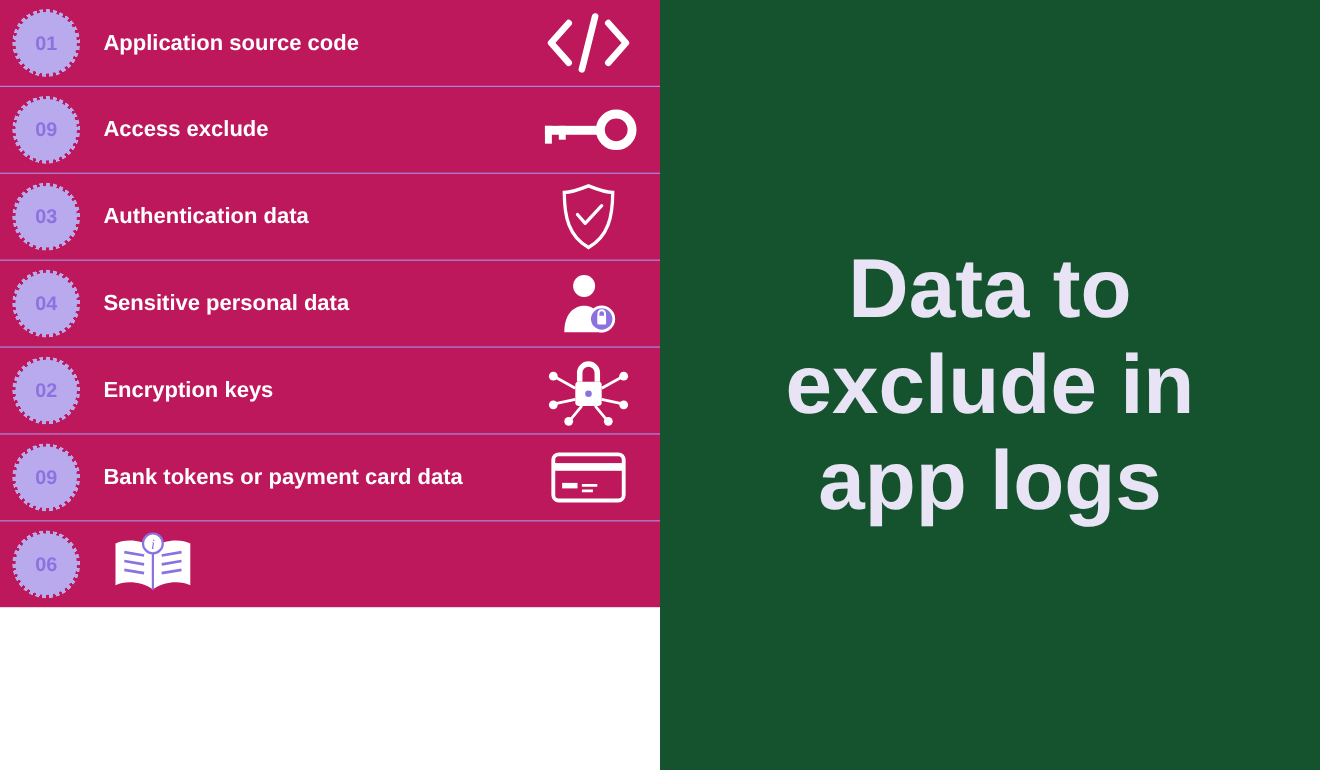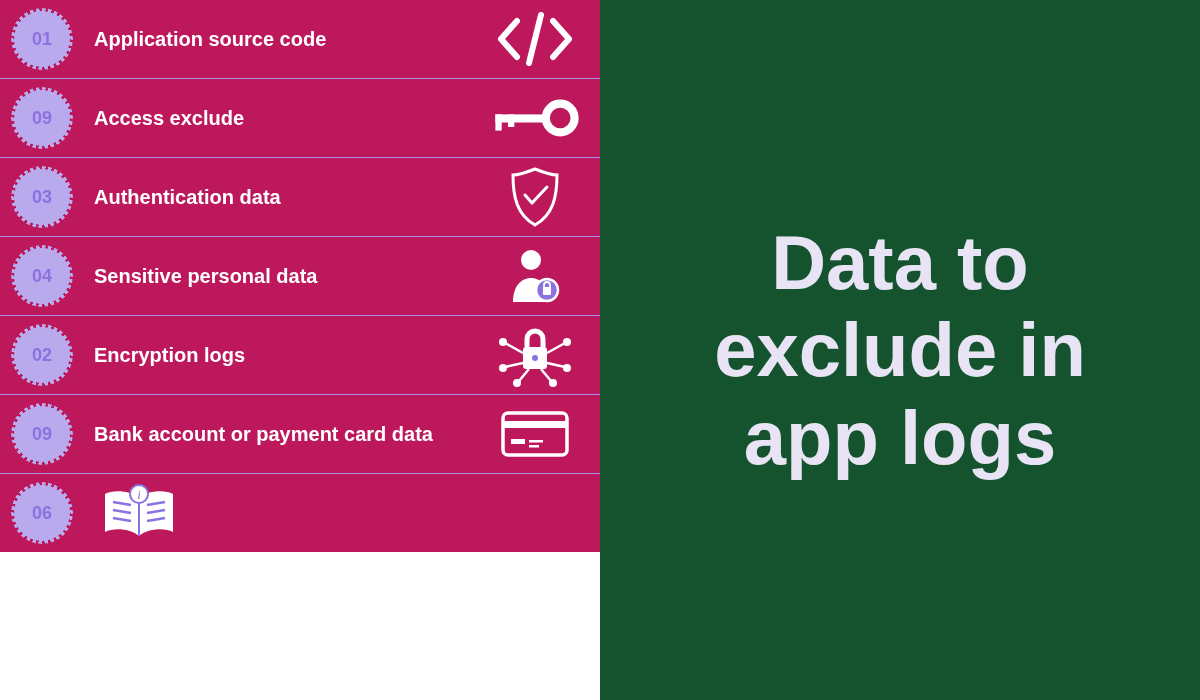--- a/index.html
+++ b/index.html
@@ -143,42 +143,42 @@
           <rect x="40" y="43" width="8" height="8" rx="1" fill="#fff" stroke="none"></rect>
           <path d="M41 44 v-3 a3 3 0 0 1 6 0 v3" fill="none" stroke="#fff" stroke-width="1.8"></path>
         </svg>
     </div>
   </div>
 
   <div class="row">
     <div class="badge">
       <span class="badge-num">02</span>
     </div>
-    <div class="label">Encryption logs</div>
+    <div class="label">Encryption keys</div>
     <div class="icon">
       <svg width="84" height="68" viewBox="0 0 84 68">
           <rect x="30" y="26" width="24" height="22" rx="3" stroke="none"></rect>
           <path d="M34 26 v-8 a8 8 0 0 1 16 0 v8" fill="none" stroke-width="5"></path>
           <circle cx="42" cy="37" r="3" fill="#8b72e0" stroke="none"></circle>
           <path d="M30 32 L12 22 M30 42 L12 46 M54 32 L72 22 M54 42 L72 46 M36 48 L26 60 M48 48 L58 60" fill="none" stroke-width="2.5"></path>
           <circle cx="10" cy="21" r="4" stroke="none"></circle>
           <circle cx="10" cy="47" r="4" stroke="none"></circle>
           <circle cx="74" cy="21" r="4" stroke="none"></circle>
           <circle cx="74" cy="47" r="4" stroke="none"></circle>
           <circle cx="24" cy="62" r="4" stroke="none"></circle>
           <circle cx="60" cy="62" r="4" stroke="none"></circle>
         </svg>
     </div>
   </div>
 
   <div class="row">
     <div class="badge">
       <span class="badge-num">09</span>
     </div>
-    <div class="label">Bank account or payment card data</div>
+    <div class="label">Bank tokens or payment card data</div>
     <div class="icon">
       <svg width="72" height="54" viewBox="0 0 72 54">
           <rect x="4" y="6" width="64" height="42" rx="5" fill="none" stroke-width="3.5"></rect>
           <rect x="4" y="14" width="64" height="7" stroke="none"></rect>
           <rect x="12" y="32" width="14" height="5" stroke="none"></rect>
           <rect x="30" y="33" width="14" height="2.5" stroke="none"></rect>
           <rect x="30" y="38" width="10" height="2.5" stroke="none"></rect>
         </svg>
     </div>
   </div>

